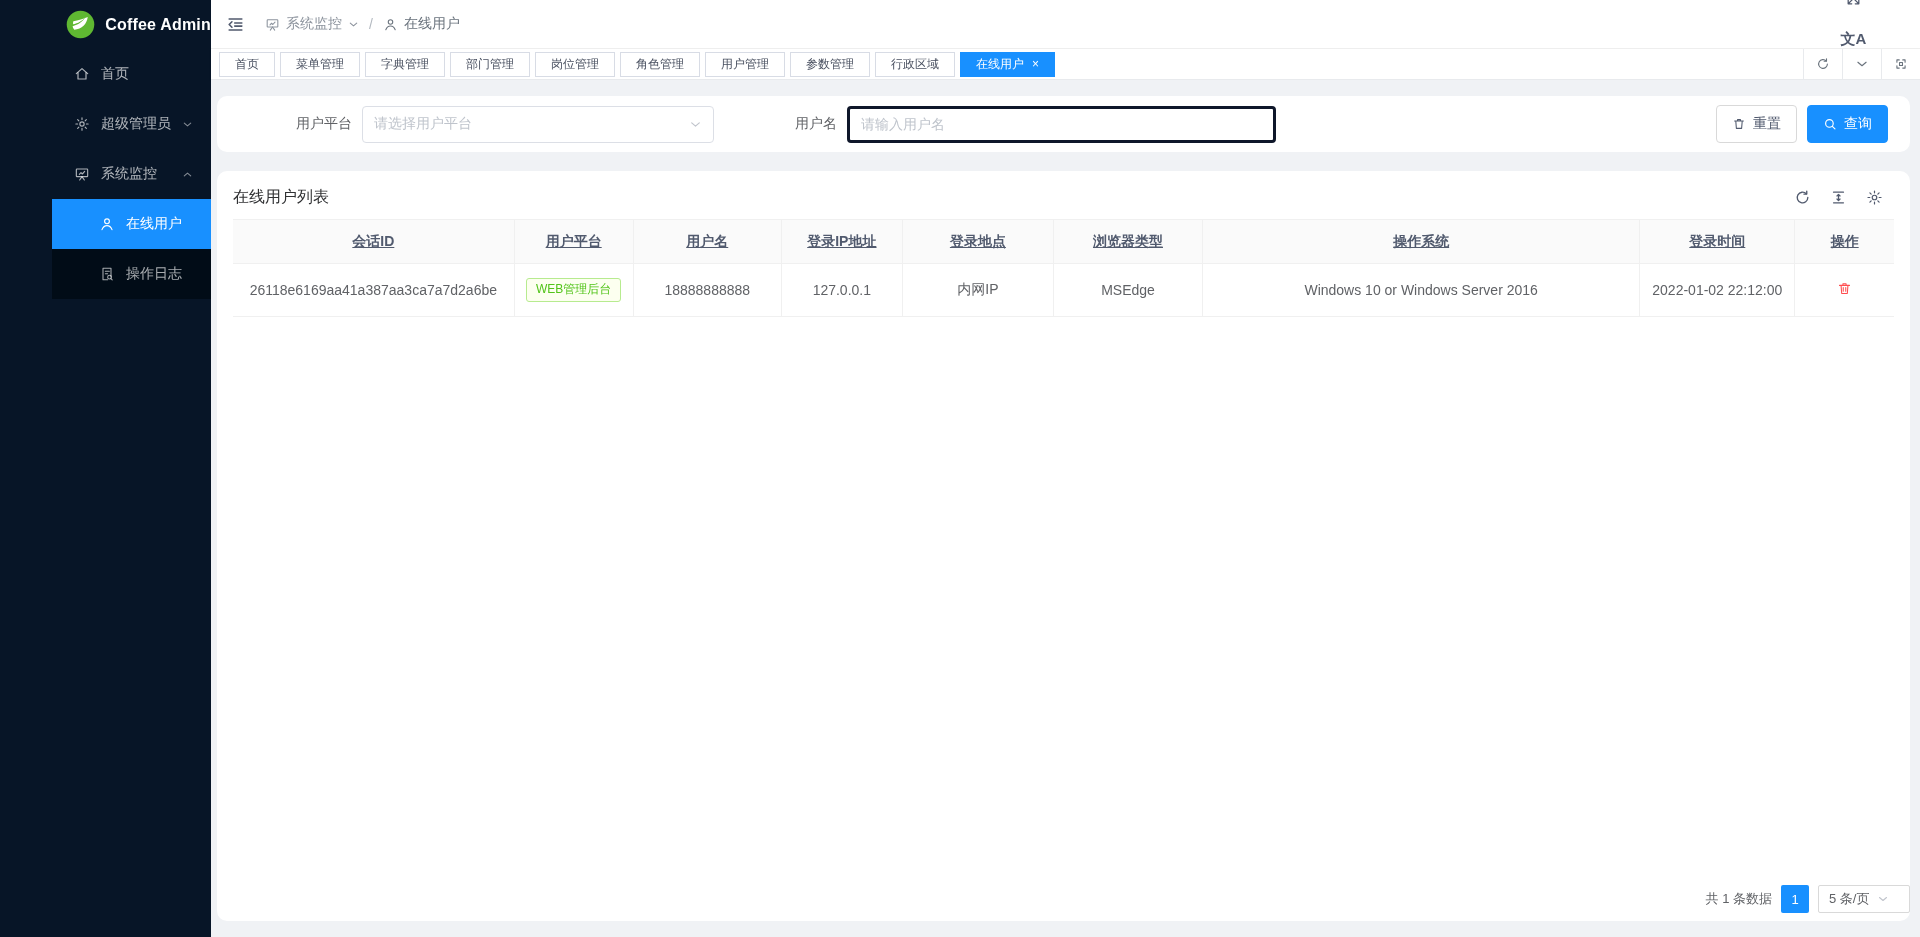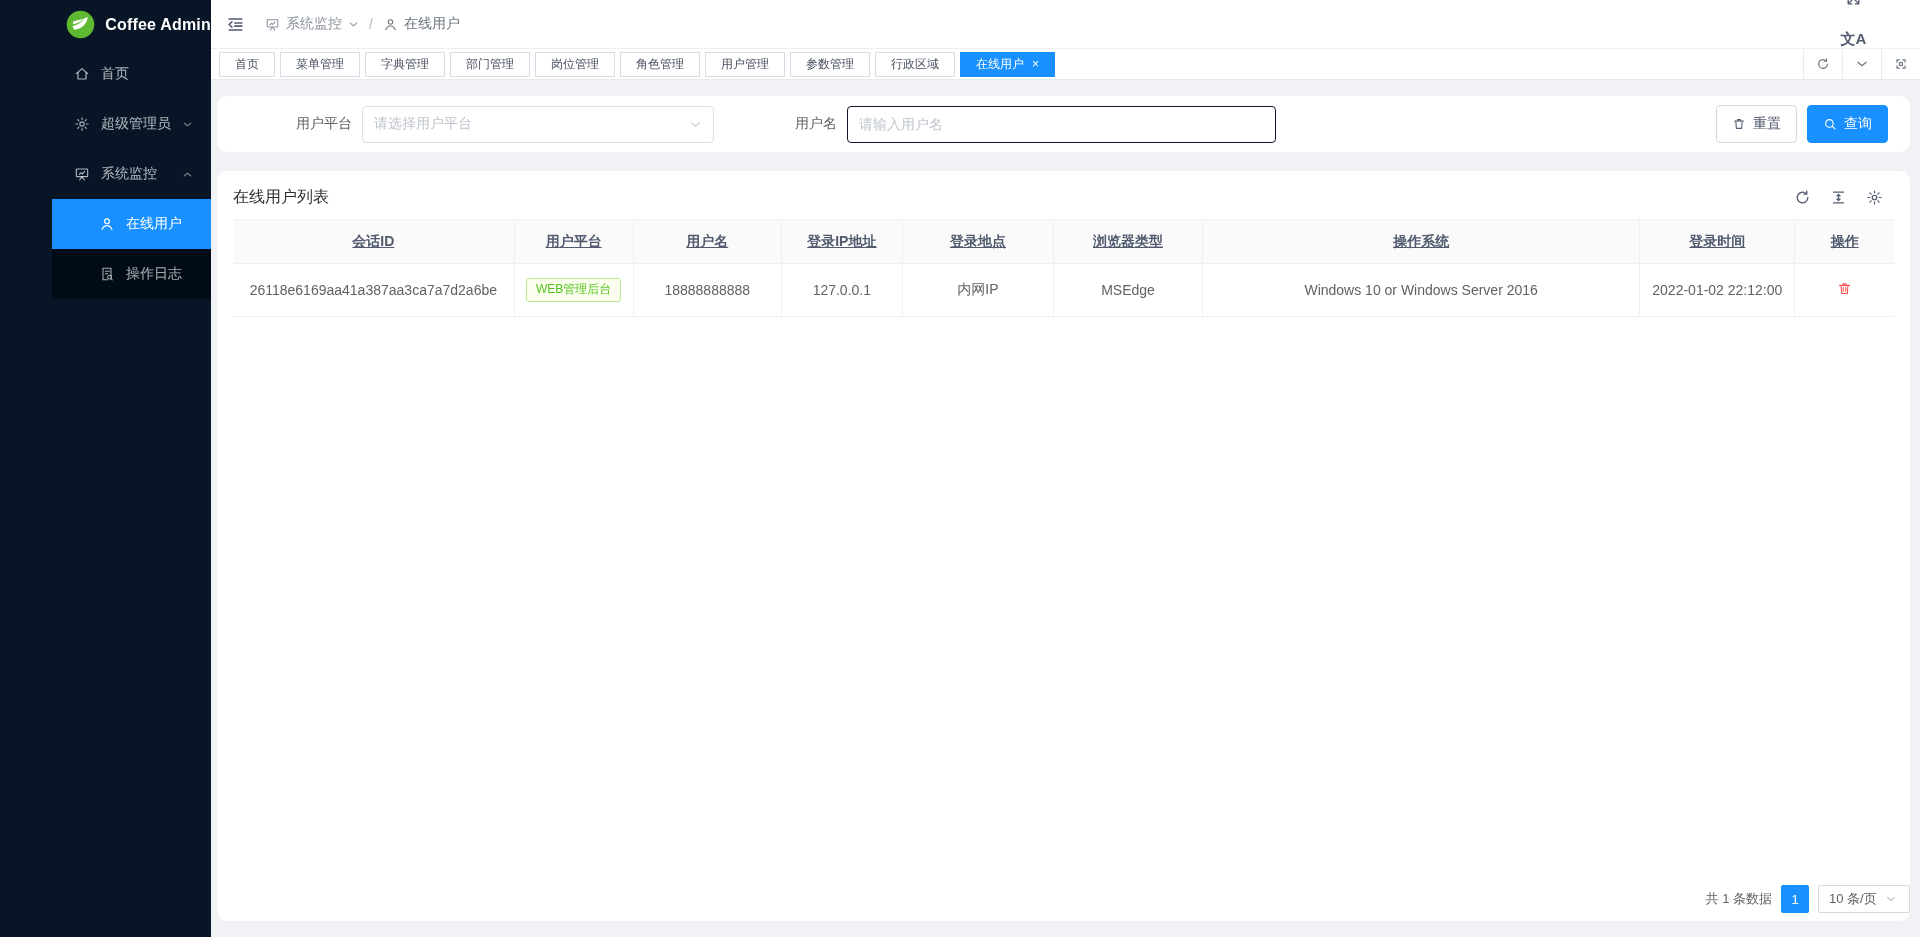--- a/index.html
+++ b/index.html
@@ -63,21 +63,21 @@
   .card { background:#fff; border-radius:10px; }
 
   
   .search-card { height:56px; display:flex; align-items:center; padding:0 22px 0 79px; margin-bottom:19px; }
   .form-label { font-size:14px; color:#606266; margin-right:10px; white-space:nowrap; }
   .select-box { width:352px; height:37px; border:1px solid #dcdfe6; border-radius:4px; background:#fff;
     display:flex; align-items:center; padding:0 11px; cursor:pointer; }
   .placeholder { color:#bfc4cc; font-size:14px; }
   .select-box .chev { margin-left:auto; width:13px; height:13px; color:#c0c4cc; }
   .form-label.second { margin-left:81px; }
-  .text-input { width:429px; height:37px; border:1px solid #0f172a; border-radius:4px; padding:0 11px;
+  .text-input { width:429px; height:37px; border:3px solid #0f172a; border-radius:4px; padding:0 11px;
     font-size:14px; color:#303133; outline:none; font-family:inherit; }
   .text-input::placeholder { color:#bfc4cc; }
   .form-actions { margin-left:auto; display:flex; align-items:center; }
   .btn { height:38px; display:inline-flex; align-items:center; gap:7px; padding:0 15px;
     border-radius:4px; font-size:14px; cursor:pointer; border:1px solid #d9d9d9; background:#fff; color:#515a6e; }
   .btn svg { width:14px; height:14px; }
   .btn.primary { background:#1890ff; border-color:#1890ff; color:#fff; margin-left:10px; }
 
   
   .table-card { flex:1; position:relative; display:flex; flex-direction:column; min-height:0; }
@@ -388,21 +388,21 @@
                 </span>
               </td>
             </tr>
           </tbody>
         </table>
 
         <div class="pagination">
           <span class="page-total">共 1 条数据</span>
           <span class="page-num">1</span>
           <span class="page-size">
-            <span>10 条/页</span>
+            <span>5 条/页</span>
             <svg class="chev" viewBox="0 0 24 24" fill="none" stroke="currentColor" stroke-width="2.2" stroke-linecap="round" stroke-linejoin="round">
                 <path d="M5 9l7 6 7-6"></path>
               </svg>
           </span>
         </div>
       </div>
 
     </div>
   </div>
 </div>

